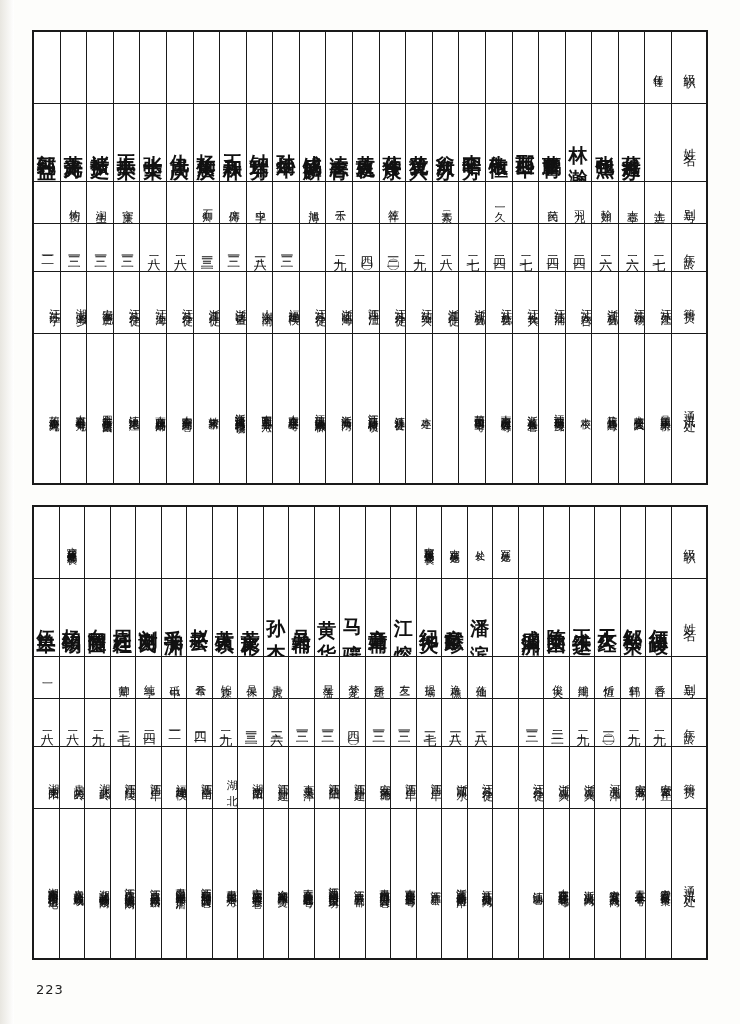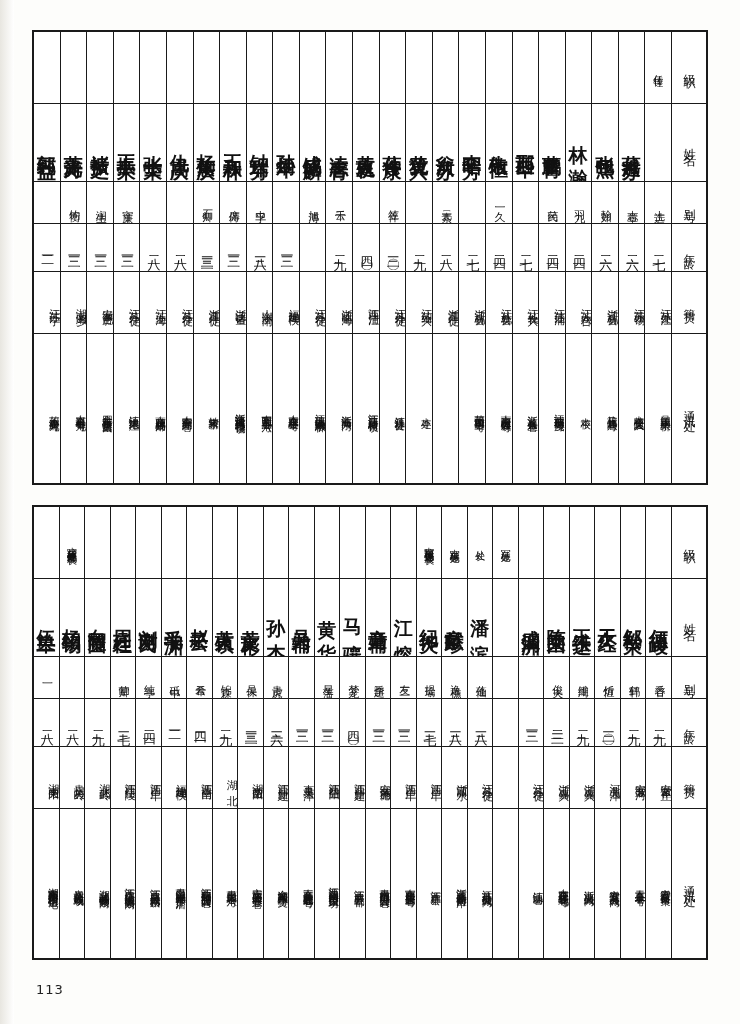--- a/index.html
+++ b/index.html
@@ -534,14 +534,14 @@
           <div class="cell h-rank rankcell"></div>
           <div class="cell h-name namecell">伍兰皋</div>
           <div class="cell h-alias aliascell">一</div>
           <div class="cell h-age agecell">二八</div>
           <div class="cell h-native nativecell">湖南耒阳</div>
           <div class="cell h-addr addrcell">湖南耒阳西门外槐树下伍宅</div>
         </div>
       </div>
   </div>
 
-  <div class="pagenum">113</div>
+  <div class="pagenum">223</div>
 </div>
 
 </body></html>

